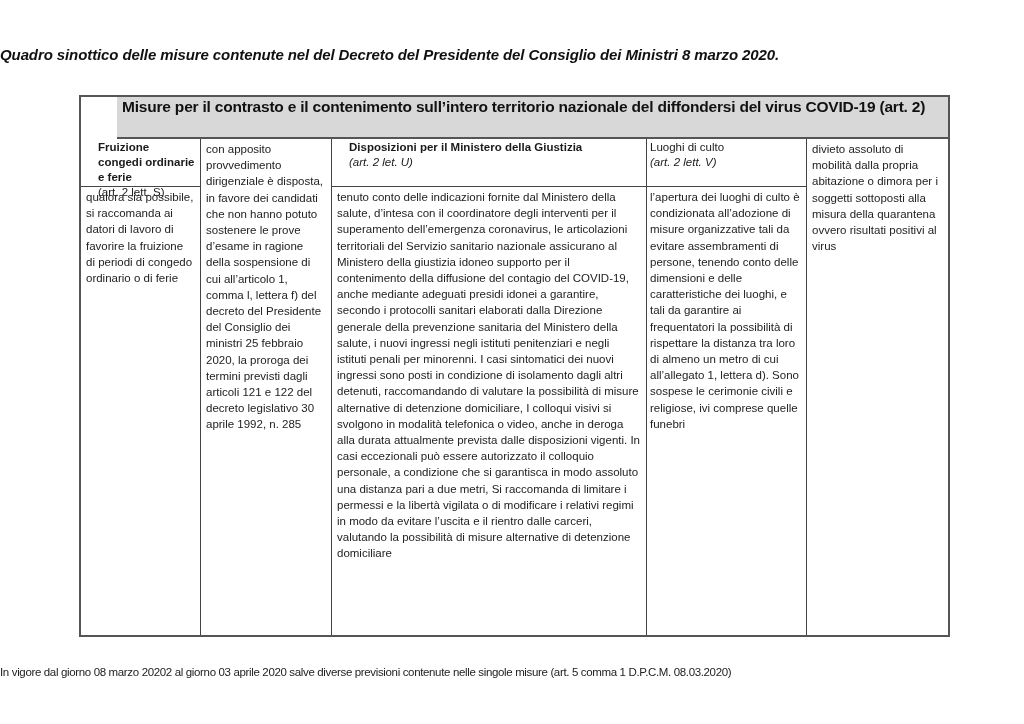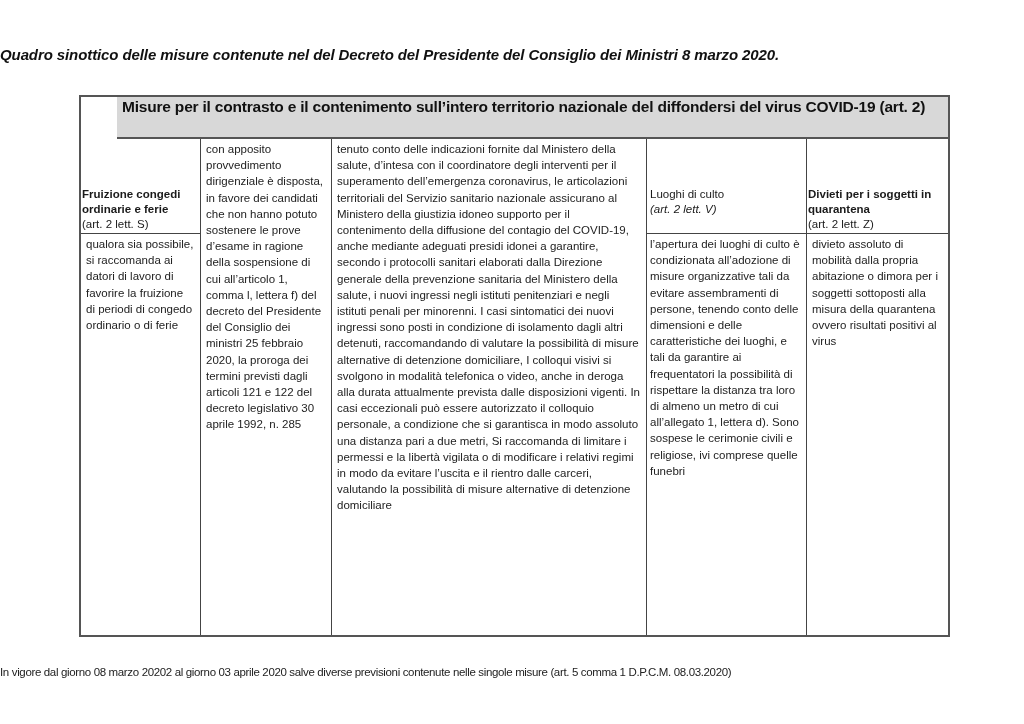--- a/index.html
+++ b/index.html
@@ -61,27 +61,26 @@
     }
     .col {
       position: absolute;
       top: 0;
       bottom: 0;
       border-right: 1.5px solid #444;
       box-sizing: border-box;
     }
     .col:last-child { border-right: none; }
     .col-head {
-      padding: 1px 5px 0 1px;
+      padding: 1px 5px 0 17px;
       height: 48px;
       border-bottom: 1.5px solid #444;
       box-sizing: border-box;
       font-size: 11.5px;
       line-height: 15px;
-      margin-top: 47px;
     }
     .col-head .h-title {
       font-weight: bold;
       display: block;
     }
     .col-head .h-ref {
       display: block;
     }
     .col-head .h-ref.italic { font-style: italic; }
     .col-body {
@@ -122,34 +121,34 @@
         <span class="h-ref">(art. 2 lett. S)</span>
       </div>
       <div class="col-body">qualora sia possibile, si raccomanda ai datori di lavoro di favorire la fruizione di periodi di congedo ordinario o di ferie</div>
     </div>
 
     <div class="col col-2">
       <div class="col-body">con apposito provvedimento dirigenziale è disposta, in favore dei candidati che non hanno potuto sostenere le prove d’esame in ragione della sospensione di cui all’articolo 1, comma l, lettera f) del decreto del Presidente del Consiglio dei ministri 25 febbraio 2020, la proroga dei termini previsti dagli articoli 121 e 122 del decreto legislativo 30 aprile 1992, n. 285</div>
     </div>
 
     <div class="col col-3">
+      <div class="col-head">
+        <span class="h-title">Disposizioni per il Ministero della Giustizia</span>
+        <span class="h-ref italic">(art. 2 let. U)</span>
+      </div>
       <div class="col-body">tenuto conto delle indicazioni fornite dal Ministero della salute, d’intesa con il coordinatore degli interventi per il superamento dell’emergenza coronavirus, le articolazioni territoriali del Servizio sanitario nazionale assicurano al Ministero della giustizia idoneo supporto per il contenimento della diffusione del contagio del COVID-19, anche mediante adeguati presidi idonei a garantire, secondo i protocolli sanitari elaborati dalla Direzione generale della prevenzione sanitaria del Ministero della salute, i nuovi ingressi negli istituti penitenziari e negli istituti penali per minorenni. I casi sintomatici dei nuovi ingressi sono posti in condizione di isolamento dagli altri detenuti, raccomandando di valutare la possibilità di misure alternative di detenzione domiciliare, I colloqui visivi si svolgono in modalità telefonica o video, anche in deroga alla durata attualmente prevista dalle disposizioni vigenti. In casi eccezionali può essere autorizzato il colloquio personale, a condizione che si garantisca in modo assoluto una distanza pari a due metri, Si raccomanda di limitare i permessi e la libertà vigilata o di modificare i relativi regimi in modo da evitare l’uscita e il rientro dalle carceri, valutando la possibilità di misure alternative di detenzione domiciliare</div>
     </div>
 
     <div class="col col-4">
       <div class="col-head">
         <span class="h-title" style="font-weight:normal">Luoghi di culto</span>
         <span class="h-ref italic">(art. 2 lett. V)</span>
       </div>
       <div class="col-body">l’apertura dei luoghi di culto è condizionata all’adozione di misure organizzative tali da evitare assembramenti di persone, tenendo conto delle dimensioni e delle caratteristiche dei luoghi, e tali da garantire ai frequentatori la possibilità di rispettare la distanza tra loro di almeno un metro di cui all’allegato 1, lettera d). Sono sospese le cerimonie civili e religiose, ivi comprese quelle funebri</div>
     </div>
 
     <div class="col col-5">
-      <div class="col-head">
-        <span class="h-title">Divieti per i soggetti in quarantena</span>
-        <span class="h-ref">(art.  2 lett. Z)</span>
-      </div>
       <div class="col-body">divieto assoluto di mobilità dalla propria abitazione o dimora per i soggetti sottoposti alla misura della quarantena ovvero risultati positivi al virus</div>
     </div>
   </div>
 </div>
 
 <div class="footer-note">In vigore dal giorno 08 marzo 20202 al giorno 03 aprile 2020 salve diverse previsioni contenute nelle singole misure (art. 5 comma 1 D.P.C.M. 08.03.2020)</div>
 
 </body></html>

